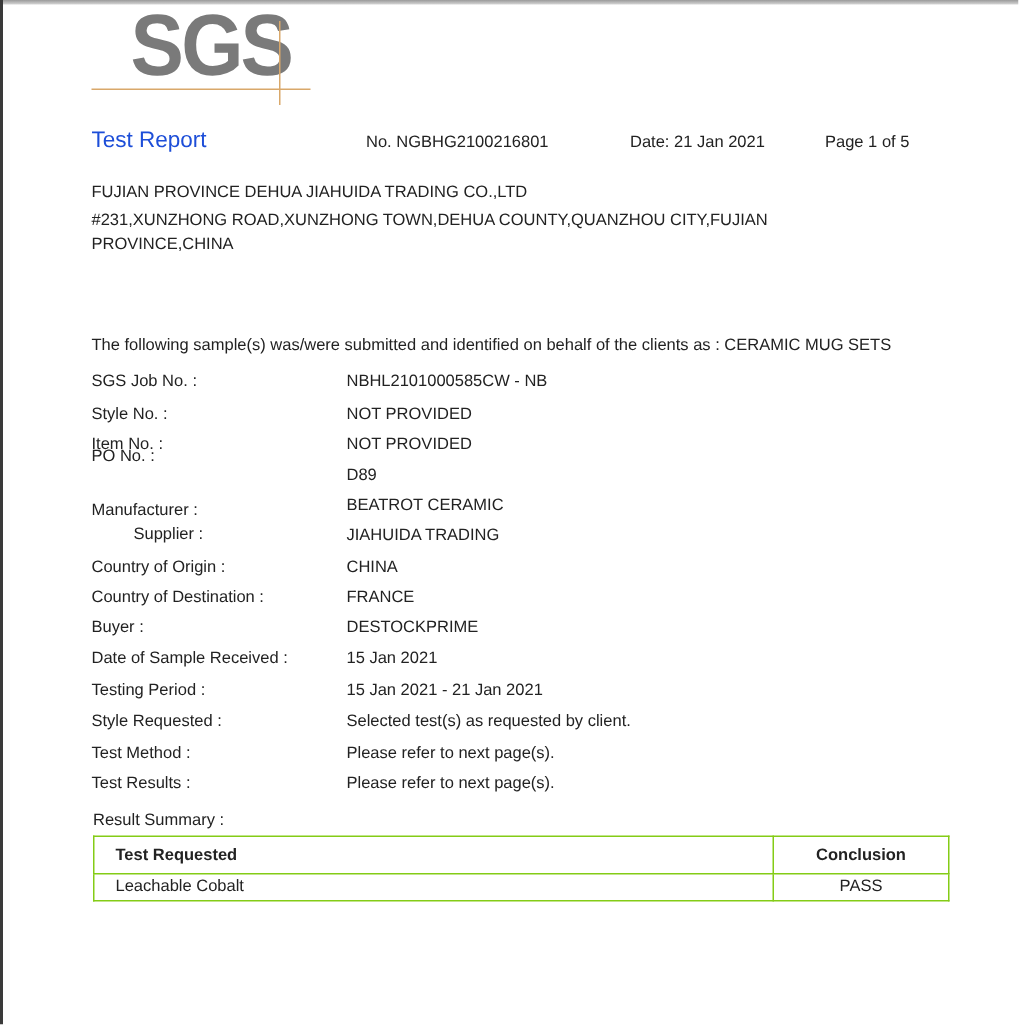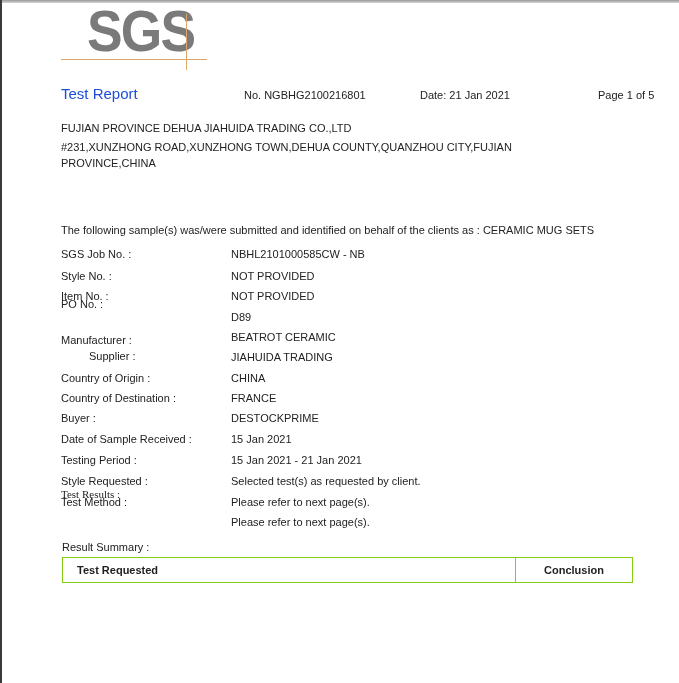--- a/index.html
+++ b/index.html
@@ -60,21 +60,21 @@
 
 <div class="logo-wrap">
   <div class="logo-text">SGS</div>
   <div class="logo-hline"></div>
   <div class="logo-vline"></div>
 </div>
 
 <div class="abs title">Test Report</div>
 <div class="abs hdr" style="left:244px;">No. NGBHG2100216801</div>
 <div class="abs hdr" style="left:420px;">Date: 21 Jan 2021</div>
-<div class="abs hdr" style="left:550px;margin-left:48px;">Page 1 of 5</div>
+<div class="abs hdr" style="left:550px;">Page 1 of 5</div>
 
 <div class="abs client" style="top:122px;">FUJIAN PROVINCE DEHUA JIAHUIDA TRADING CO.,LTD</div>
 <div class="abs client" style="top:141px;">#231,XUNZHONG ROAD,XUNZHONG TOWN,DEHUA COUNTY,QUANZHOU CITY,FUJIAN</div>
 <div class="abs client" style="top:157px;">PROVINCE,CHINA</div>
 
 <div class="abs intro">The following sample(s) was/were submitted and identified on behalf of the clients as : CERAMIC MUG SETS</div>
 
 <div>
   <div class="abs field-label" style="top:248px;">SGS Job No. :</div>
   <div class="abs field-value" style="top:248px;">NBHL2101000585CW - NB</div>
@@ -95,28 +95,32 @@
   <div class="abs field-label" style="top:412px;">Buyer :</div>
   <div class="abs field-value" style="top:412px;">DESTOCKPRIME</div>
   <div class="abs field-label" style="top:433px;">Date of Sample Received :</div>
   <div class="abs field-value" style="top:433px;">15 Jan 2021</div>
   <div class="abs field-label" style="top:454px;">Testing Period :</div>
   <div class="abs field-value" style="top:454px;">15 Jan 2021 - 21 Jan 2021</div>
   <div class="abs field-label" style="top:475px;">Style Requested :</div>
   <div class="abs field-value" style="top:475px;">Selected test(s) as requested by client.</div>
   <div class="abs field-label" style="top:496px;">Test Method :</div>
   <div class="abs field-value" style="top:496px;">Please refer to next page(s).</div>
-  <div class="abs field-label" style="top:488px;font-family:Liberation Serif, serif;">Test Results :</div>
+  <div class="abs field-label" style="top:516px;">Test Results :</div>
   <div class="abs field-value" style="top:516px;">Please refer to next page(s).</div>
 </div>
 
 <div class="abs summary-label">Result Summary :</div>
 
 <table class="summary">
   <thead>
     <tr>
       <th>Test Requested</th>
       <th class="concl">Conclusion</th>
     </tr>
   </thead>
   <tbody>
+    <tr class="r2">
+      <td>Leachable Cobalt</td>
+      <td class="concl">PASS</td>
+    </tr>
   </tbody>
 </table>
 
 </body></html>

